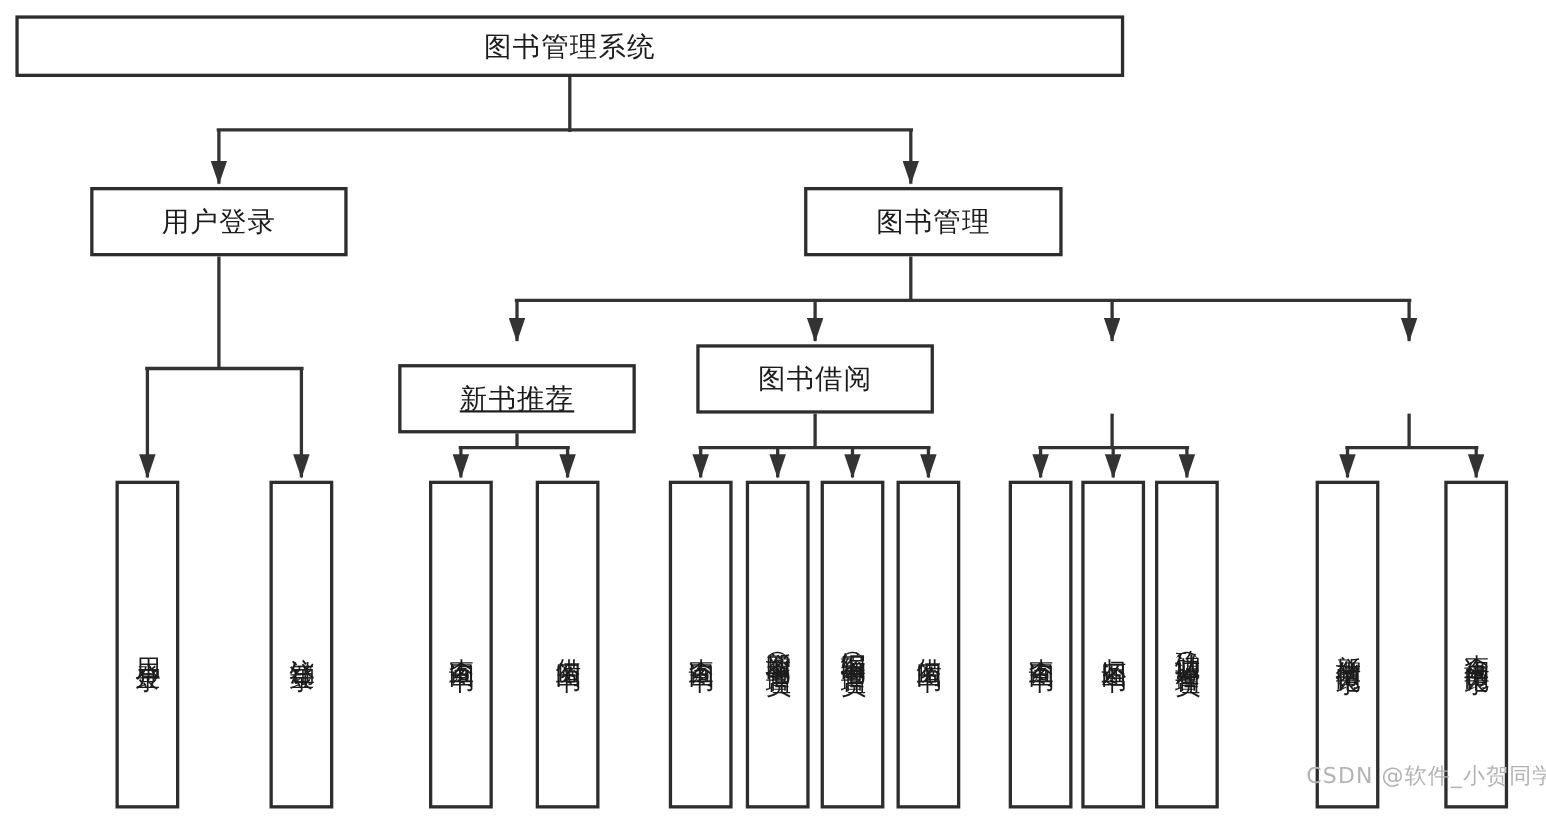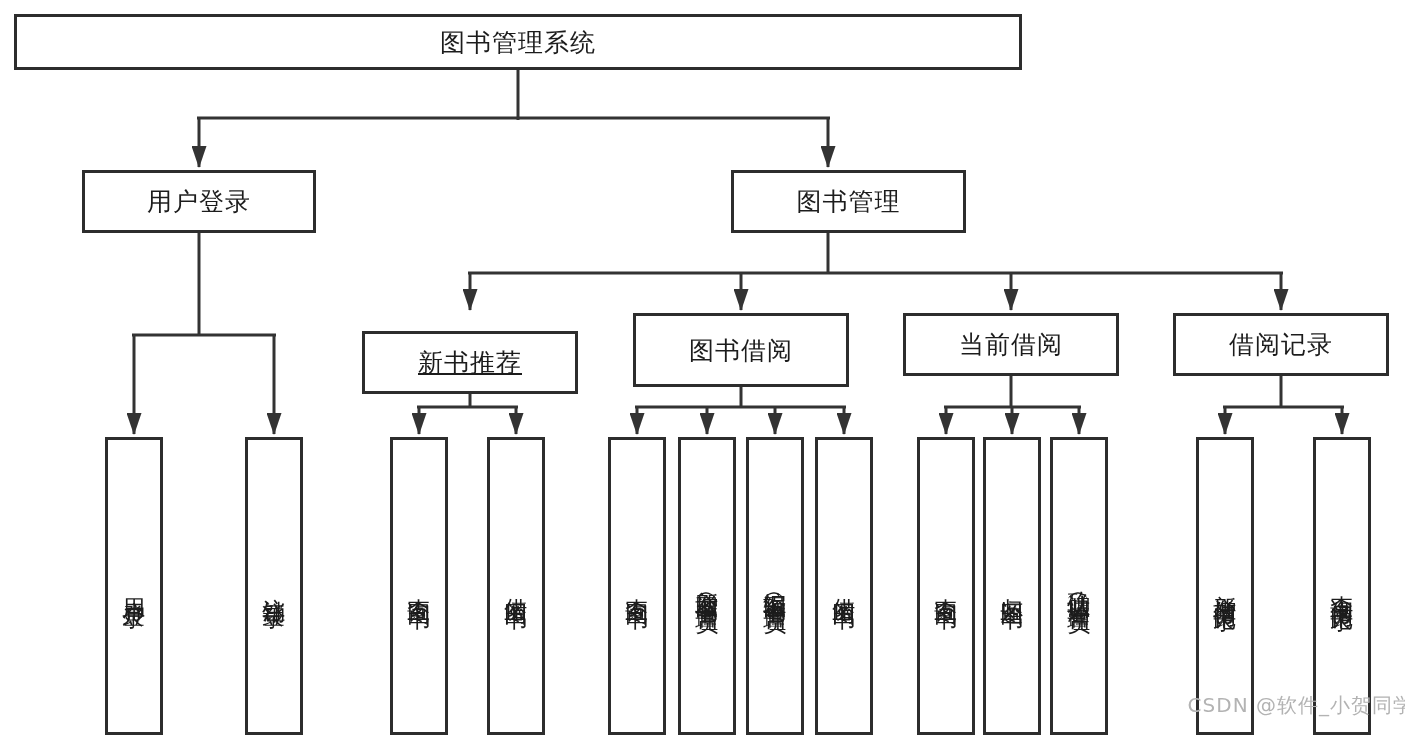--- a/index.html
+++ b/index.html
@@ -123,28 +123,22 @@
   <div class="box" style="left:82px; top:170px; width:234px; height:63px;">
     <span>用户登录</span>
   </div>
   <div class="box" style="left:711px; top:170px; width:235px; height:63px;margin-left:20px;">
     <span>图书管理</span>
   </div>
 
   <div class="box" style="left:362px; top:331px; width:216px; height:63px;text-decoration:underline;">
     <span>新书推荐</span>
   </div>
-  <div class="box" style="left:633px; top:313px; width:216px; height:74px;">
+  <div class="box" style="left:633px; top:313px; width:216px; height:63px;">
     <span>图书借阅</span>
-  </div>
-  <div class="box" style="left:903px; top:313px; width:216px; height:63px;">
-    <span>当前借阅</span>
-  </div>
-  <div class="box" style="left:1173px; top:313px; width:216px; height:63px;">
-    <span>借阅记录</span>
   </div>
 
   <div class="box vbox" style="left:105px; top:437px; width:58px; height:298px;">
     <span class="vlabel">用户登录</span>
   </div>
   <div class="box vbox" style="left:245px; top:437px; width:58px; height:298px;">
     <span class="vlabel">注销登录</span>
   </div>
 
   <div class="box vbox" style="left:390px; top:437px; width:58px; height:298px;">

